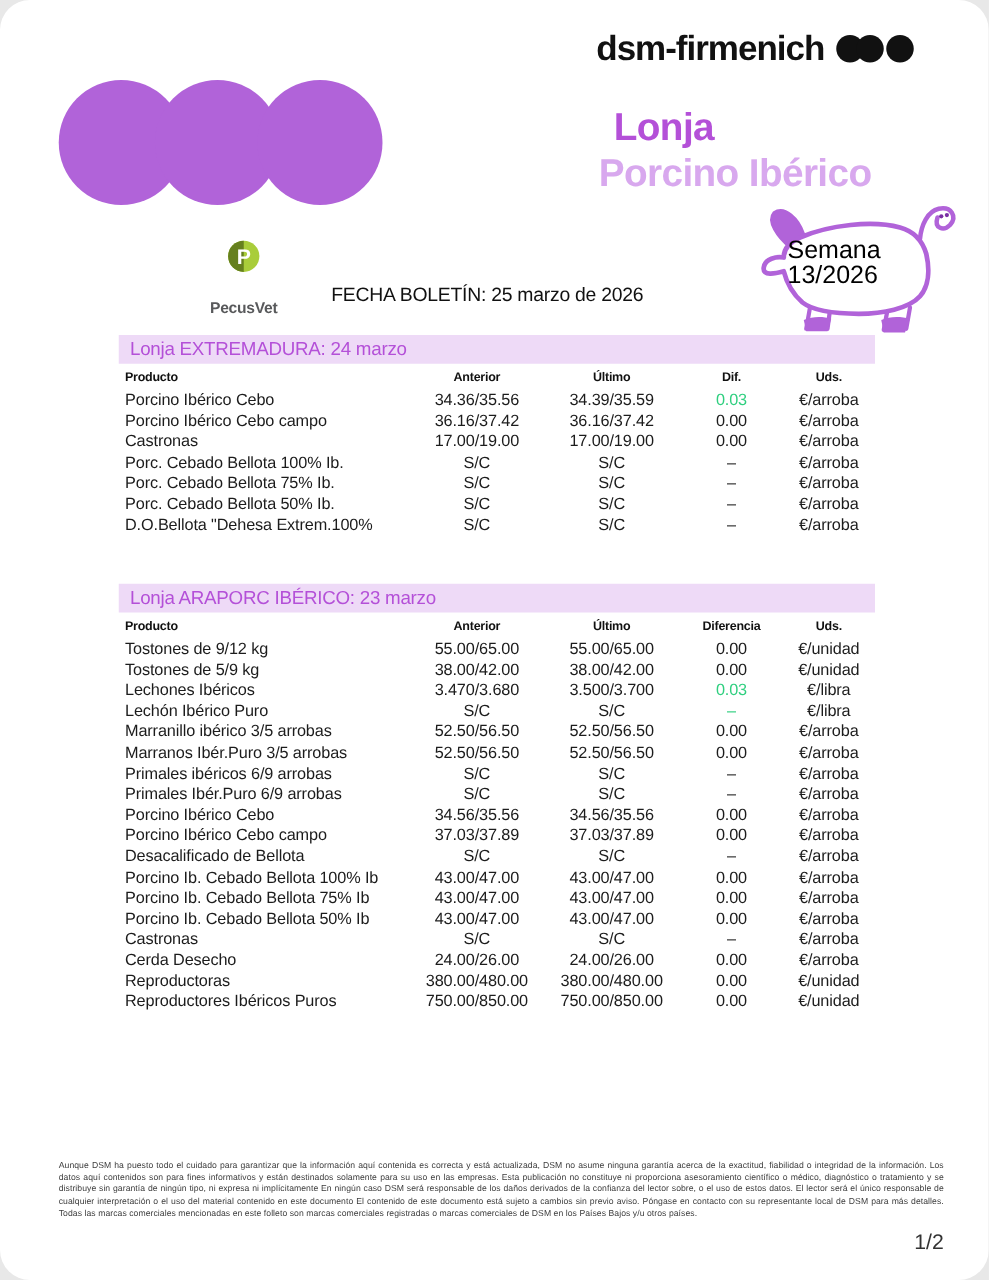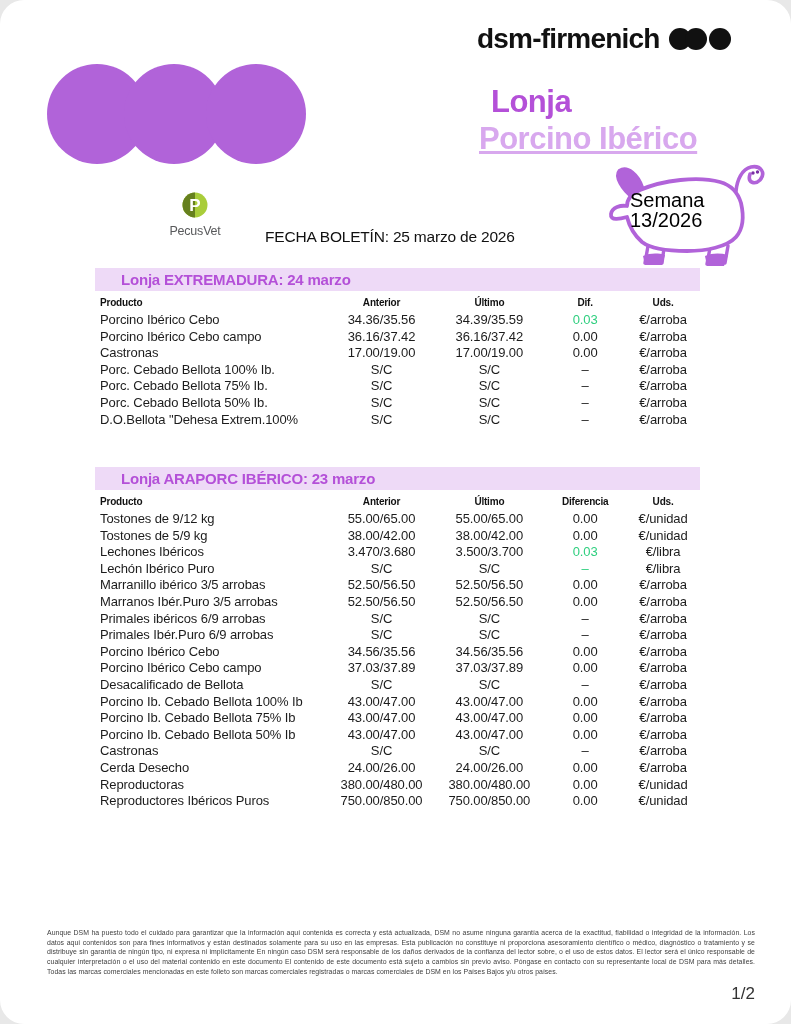--- a/index.html
+++ b/index.html
@@ -20,47 +20,47 @@
   .dsm-logo .wordmark{
     font-size:28px;font-weight:bold;color:#111;letter-spacing:-0.8px;
   }
   .brand-circles{position:absolute;top:63px;left:46px;}
   .lonja-title{
     position:absolute;top:84px;left:479px;
     font-size:31px;font-weight:bold;color:var(--accent,#b450d8);letter-spacing:-0.5px;margin-left:12px;
   }
   .lonja-subtitle{
     position:absolute;top:121px;left:479px;
-    font-size:31px;font-weight:bold;color:var(--accent-light,#d8a8ee);letter-spacing:-0.5px;text-decoration:underline;
+    font-size:31px;font-weight:bold;color:var(--accent-light,#d8a8ee);letter-spacing:-0.5px;
   }
   
   .pecusvet{position:absolute;top:192px;left:140px;width:110px;text-align:center;}
   .pecusvet .pv-label{
-    display:block;margin-top:2px;font-size:12.5px;font-weight:normal;color:#58595b;letter-spacing:-0.2px;
+    display:block;margin-top:16px;font-size:12.5px;font-weight:bold;color:#58595b;letter-spacing:-0.2px;
   }
   
   .fecha{
     position:absolute;top:228px;left:265px;
     font-size:15.5px;font-weight:normal;color:#111;letter-spacing:-0.2px;
   }
   
   .pig-badge{position:absolute;top:160px;left:598px;width:170px;height:108px;}
   .pig-badge .semana{
     position:absolute;top:30px;left:32px;width:100px;
     text-align:left;font-size:20px;color:#000000;line-height:20px;
   }
   
   .table-block{position:absolute;left:95px;width:605px;}
   .tb-1{top:268px;}
   .tb-2{top:467px;}
   .table-title{
     background:var(--bar-bg,#eedaf7);
     color:var(--accent,#b54fd8);
-    font-size:15px;font-weight:bold;
-    height:23px;line-height:23px;padding-left:26px;
+    font-size:15px;font-weight:normal;
+    height:23px;line-height:23px;padding-left:9px;
     letter-spacing:-0.2px;
   }
   table.price{
     width:100%;border-collapse:collapse;table-layout:fixed;
     font-size:13px;color:#1c1c1c;margin-top:2px;
   }
   table.price th{
     font-size:10px;font-weight:bold;color:#111;
     height:19px;padding:0;line-height:19px;letter-spacing:-0.2px;
   }

